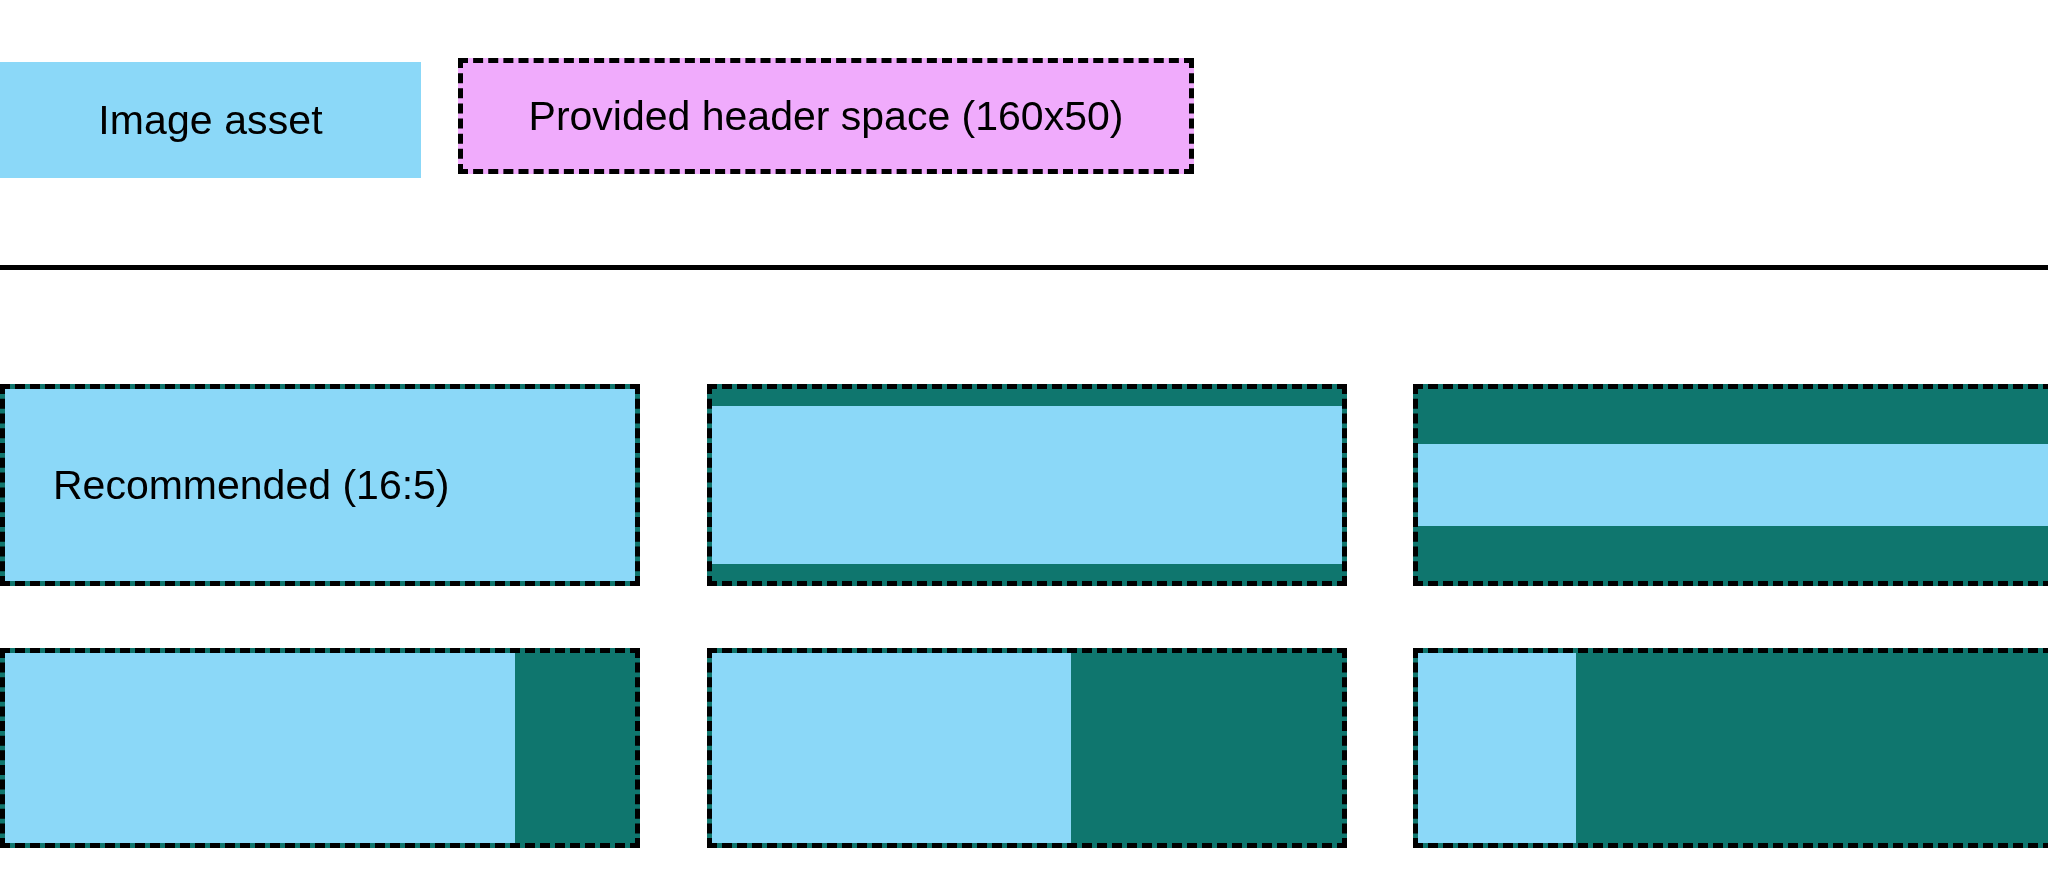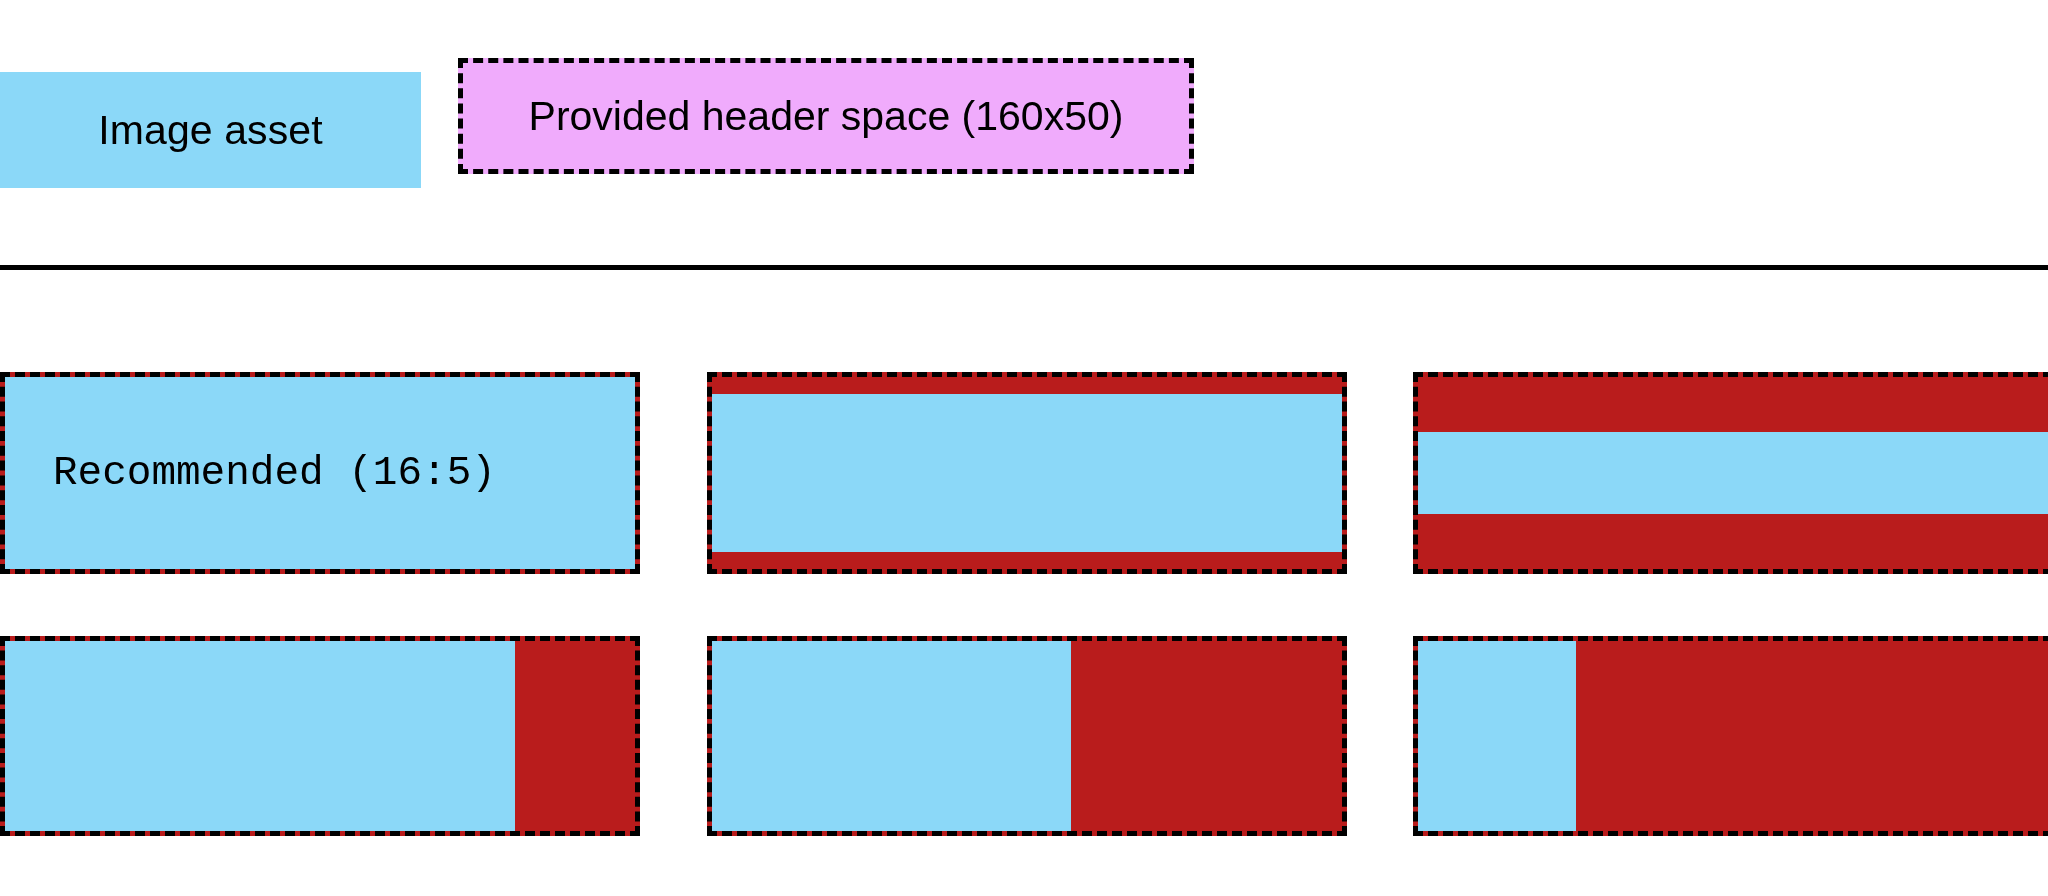--- a/index.html
+++ b/index.html
@@ -22,21 +22,21 @@
   .header-row {
     position: absolute;
     left: 0;
     top: 58px;
     width: 2048px;
     height: 116px;
   }
   .swatch-label {
     position: absolute;
     left: 0;
-    top: 14px;
+    top: 4px;
     width: 421px;
     height: 116px;
     background: #8BD8F8;
     display: flex;
     align-items: center;
     justify-content: center;
     box-sizing: border-box;
   }
   .swatch-label .txt {
     font-size: 41px;
@@ -85,27 +85,26 @@
   .ratio-row {
     position: absolute;
     left: 0;
     width: 2048px;
   }
   .ratio-row.row-1 { top: 0px;   height: 202px; }
   .ratio-row.row-2 { top: 264px; height: 200px; }
 
   .ratio-cell {
     position: absolute;
-    top: 4px;
+    top: 16px;
     height: 100%;
     border: 5px dashed #000000;
     box-sizing: border-box;
-    background: #b91c1c;
+    background: #0f766e;
     overflow: hidden;
-    font-family: Liberation Mono, monospace;
   }
   
   .col-1 { left: 0px;    width: 640px; }
   .col-2 { left: 707px;  width: 640px; }
   .col-3 { left: 1413px; width: 640px; }
 
   .fill {
     position: absolute;
     background: #8BD8F8;
   }

